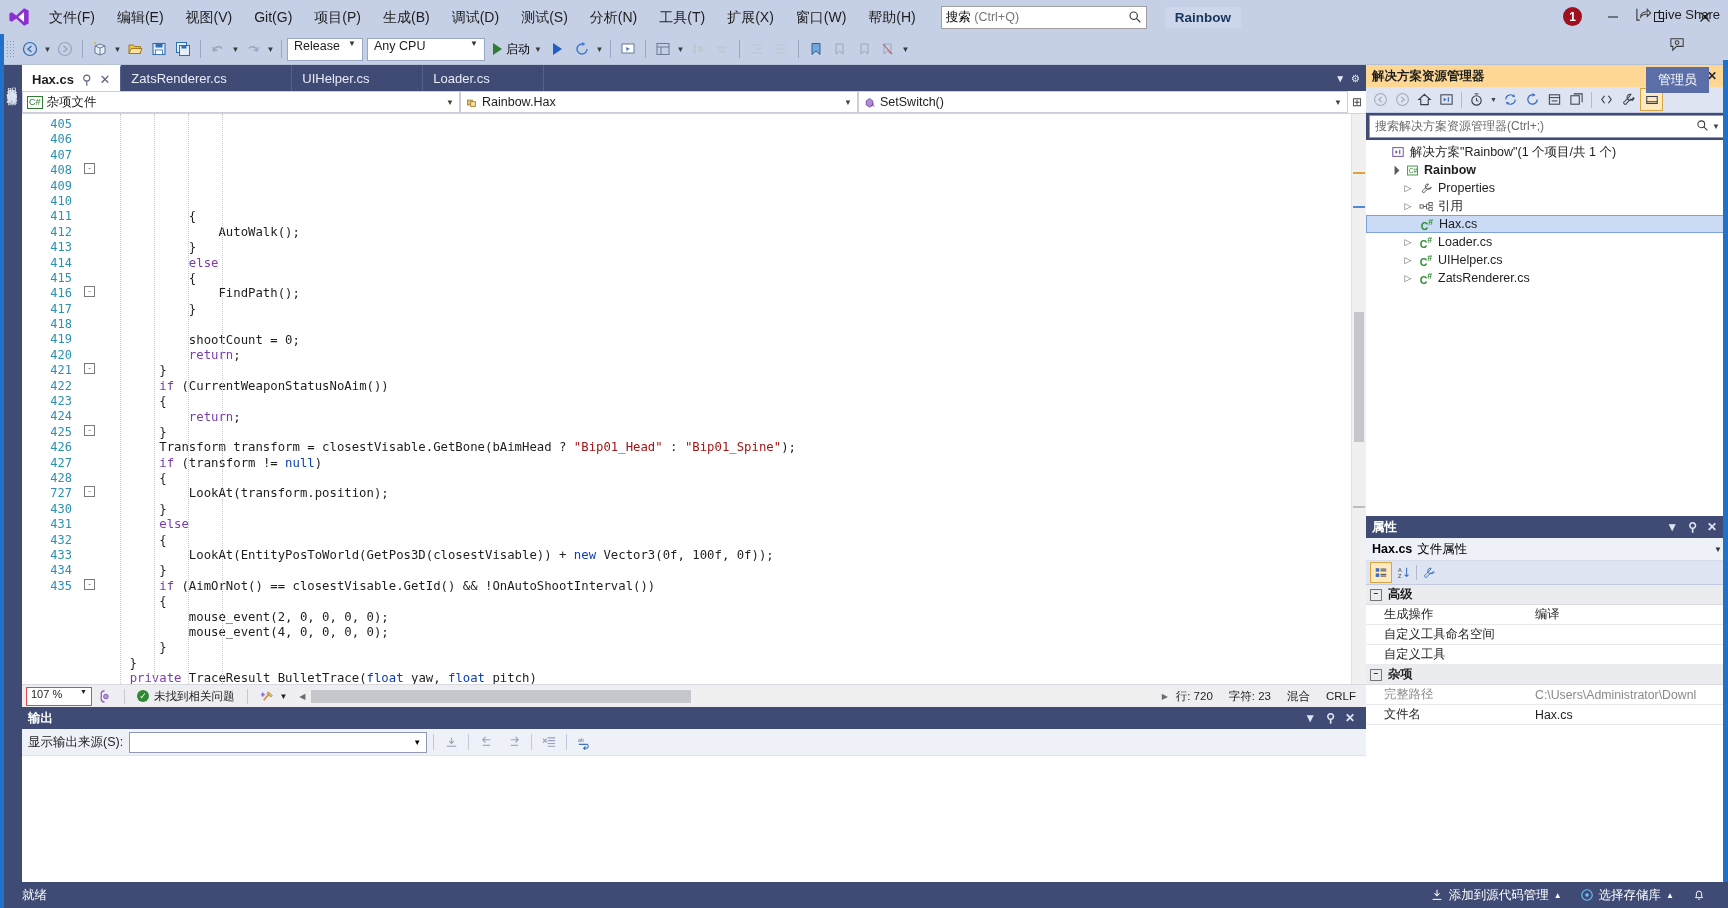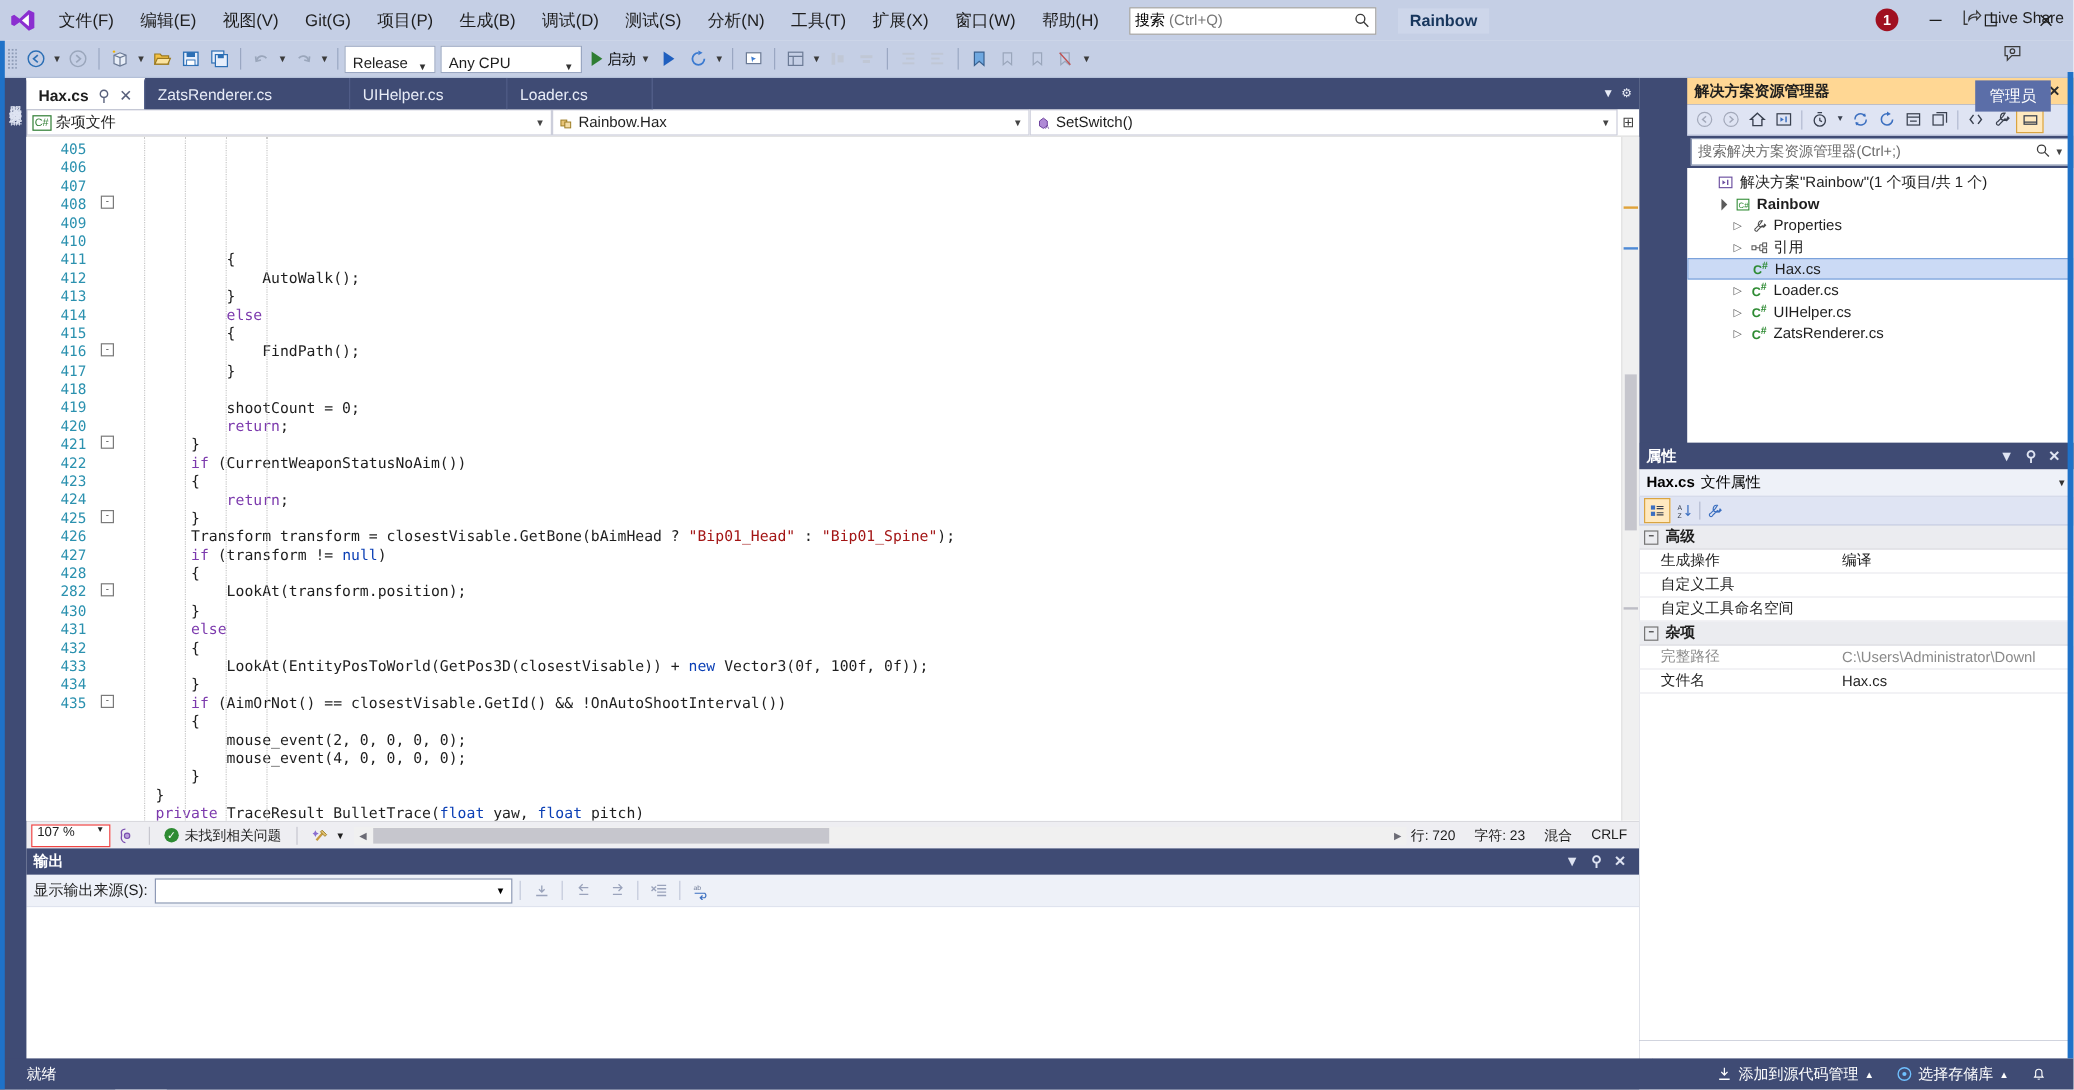--- a/index.html
+++ b/index.html
@@ -52,21 +52,21 @@
     padding-left: 6px; position: relative; border-bottom: 1px solid #b4c0d8;
   }
   .tb-grip { width: 8px; height: 18px;
     background-image: radial-gradient(#8c9ab5 35%, transparent 36%);
     background-size: 3px 3px; margin-right: 4px; }
   .tb-btn { width: 24px; height: 24px; display: flex; align-items: center; justify-content: center; }
   .tb-caret { width: 11px; height: 24px; display: flex; align-items: center; justify-content: center; font-size: 8px; color: #3b3b3b;}
   .tb-sep { width: 1px; height: 18px; background: #9aa7c2; margin: 0 5px; }
   .combo {
     height: 21px; background: #fff; border: 1px solid #9aa7c2;
-    display: flex; align-items: flex-end; padding: 0 2px 0 6px; font-size: 12.5px;
+    display: flex; align-items: flex-start; padding: 0 2px 0 6px; font-size: 12.5px;
     color: #1e1e1e; margin-right: 4px;
   }
   .combo .lbl { white-space: nowrap; }
   .combo .dd { margin-left: auto; padding: 0 4px; font-size: 8px; color:#333; }
   .run-btn { display: flex; align-items: center; gap: 4px; padding: 0 4px; height: 24px; }
   .tri-right { width:0; height:0; border-left: 9px solid #2e7d32; border-top: 6px solid transparent; border-bottom: 6px solid transparent;}
   .tri-right.blue { border-left-color: #1f5fbf; }
   .tb-right { position: absolute; right: 8px; display: flex; align-items: center; gap: 10px; flex-direction: column; }
   .live-share { display: flex; align-items: center; gap: 6px; font-size: 13px; color: #1e1e1e; }
   .admin-chip { background: #5b6ea8; color: #fff; font-size: 13px; padding: 4px 12px; }
@@ -568,21 +568,21 @@
             <div class="code-line">419</div>
             <div class="code-line">420</div>
             <div class="code-line">421</div>
             <div class="code-line">422</div>
             <div class="code-line">423</div>
             <div class="code-line">424</div>
             <div class="code-line">425</div>
             <div class="code-line">426</div>
             <div class="code-line">427</div>
             <div class="code-line">428</div>
-            <div class="code-line">282</div>
+            <div class="code-line">727</div>
             <div class="code-line">430</div>
             <div class="code-line">431</div>
             <div class="code-line">432</div>
             <div class="code-line">433</div>
             <div class="code-line">434</div>
             <div class="code-line">435</div>
           </div>
         <div class="fold-col" id="foldcol">
             <div class="code-line"></div>
             <div class="code-line"></div>
@@ -734,21 +734,21 @@
 
       <div class="bottom-tabs">
         <div class="btab">错误列表</div>
         <div class="btab active">输出</div>
         <div class="btab">查找符号结果</div>
       </div>
     </div>
 
     <div class="right-col">
 
-      <div style="display:flex;flex-direction:column;height:304px;margin-left:40px;">
+      <div style="display:flex;flex-direction:column;height:451px;">
         <div class="se-title">
           <span>解决方案资源管理器</span>
           <span class="spacer"></span>
           <span class="ico">▼</span>
           <span class="ico">⚲</span>
           <span class="ico">✕</span>
         </div>
         <div class="se-toolbar">
           <div class="se-tb disabled">
             <svg width="15" height="15" viewBox="0 0 16 16">
@@ -957,25 +957,25 @@
         <div class="pr-grid" id="pr-grid">
             <div class="pr-cat">
               <span class="exp">−</span>
               <span>高级</span>
             </div>
             <div class="pr-row">
               <div class="k2">生成操作</div>
               <div class="v2">编译</div>
             </div>
             <div class="pr-row">
+              <div class="k2">自定义工具命名空间</div>
+              <div class="v2"></div>
+            </div>
+            <div class="pr-row">
               <div class="k2">自定义工具</div>
-              <div class="v2"></div>
-            </div>
-            <div class="pr-row">
-              <div class="k2">自定义工具命名空间</div>
               <div class="v2"></div>
             </div>
             <div class="pr-cat">
               <span class="exp">−</span>
               <span>杂项</span>
             </div>
             <div class="pr-row">
               <div class="k2 grey">完整路径</div>
               <div class="v2 grey">C:\Users\Administrator\Downl</div>
             </div>

